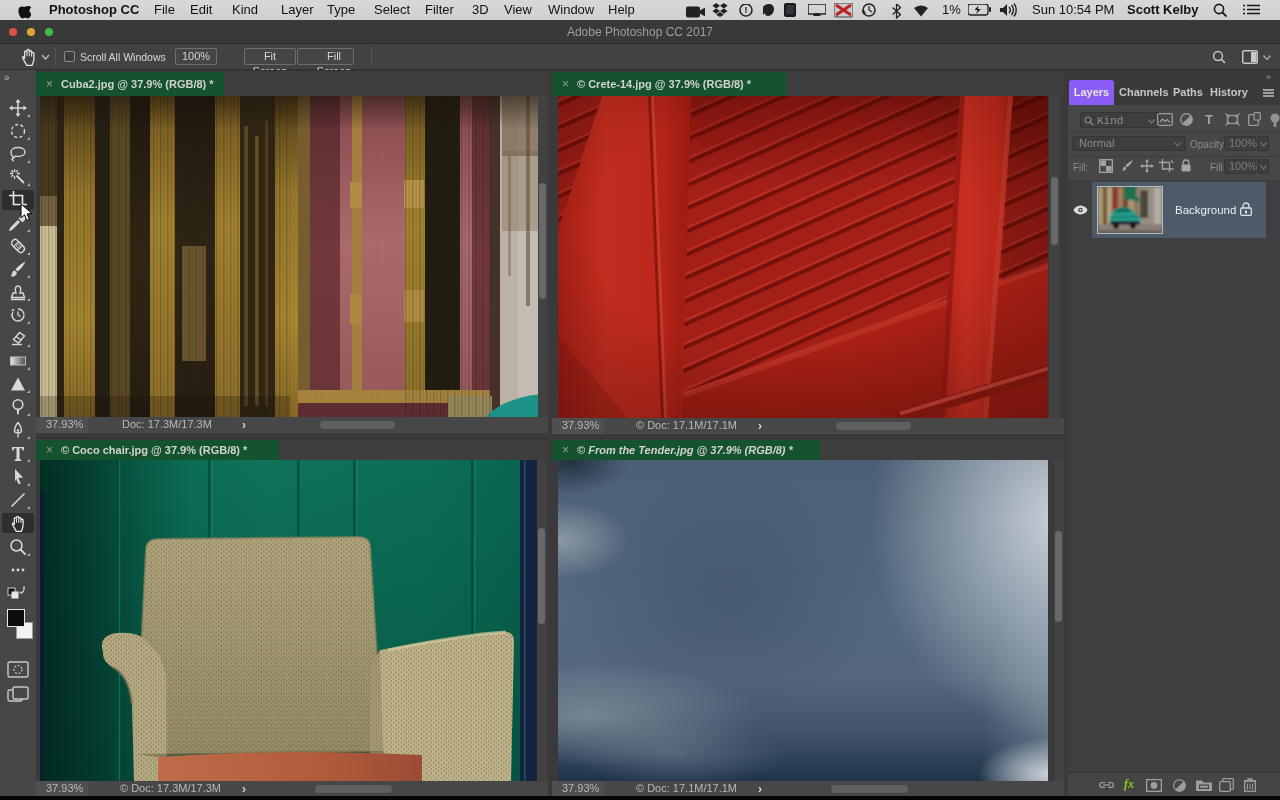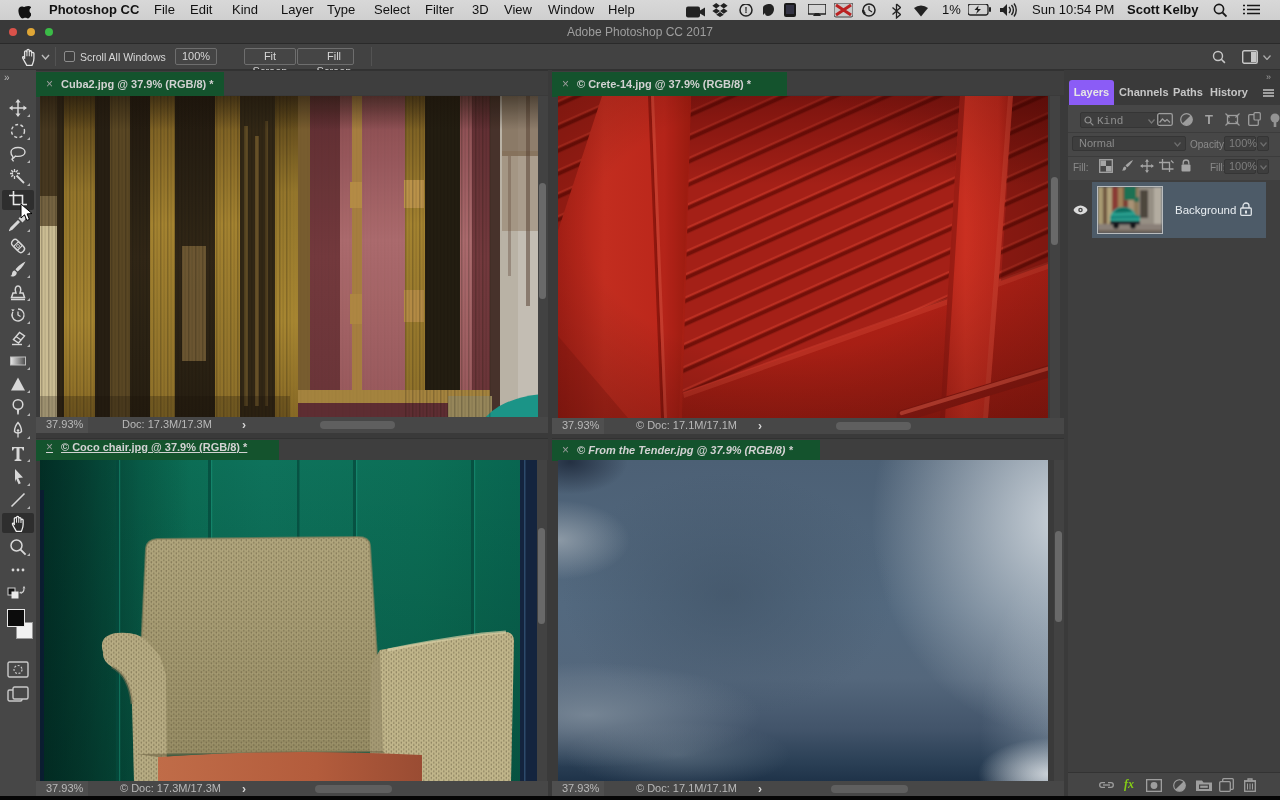--- a/index.html
+++ b/index.html
@@ -559,21 +559,21 @@
         <div class="th" style="top:81px;height:68px;"></div>
       </div>
     <div class="statusbar" style="left:552px;top:348px;width:512px;">
       <div class="zoombox">37.93%</div>
       <div style="position:absolute;left:84px;">© Doc: 17.1M/17.1M</div>
       <div style="position:absolute;left:206px;top:0.5px;color:#d6d6d6;font-size:12px;font-weight:bold;">›</div>
       <div class="hsb-th" style="left:284px;top:4px;width:75px;"></div>
     </div>
 
     <div class="tabbar" style="left:36px;top:368px;height:22px;width:512px;">
-      <div class="tab" style="height:21px;line-height:15px;width:243px;text-decoration:underline;"><span class="x">×</span><b style="font-weight:bold;">© Coco chair.jpg @ 37.9% (RGB/8) *</b></div>
+      <div class="tab" style="height:21px;line-height:20px;width:243px;"><span class="x">×</span><b style="font-weight:bold;">© Coco chair.jpg @ 37.9% (RGB/8) *</b></div>
     </div>
     <div class="photo" style="left:40px;top:390px;width:498px;height:321px;">
       <svg width="498" height="321" viewBox="0 0 498 321" preserveAspectRatio="none">
         <defs>
           <linearGradient id="wall" x1="0" y1="0" x2="1" y2="0">
             <stop offset="0" stop-color="#064a3e"></stop>
               <stop offset="0.2" stop-color="#0c7058"></stop>
               <stop offset="0.45" stop-color="#107a62"></stop>
               <stop offset="0.75" stop-color="#0e775e"></stop>
               <stop offset="1" stop-color="#0a6b55"></stop>

